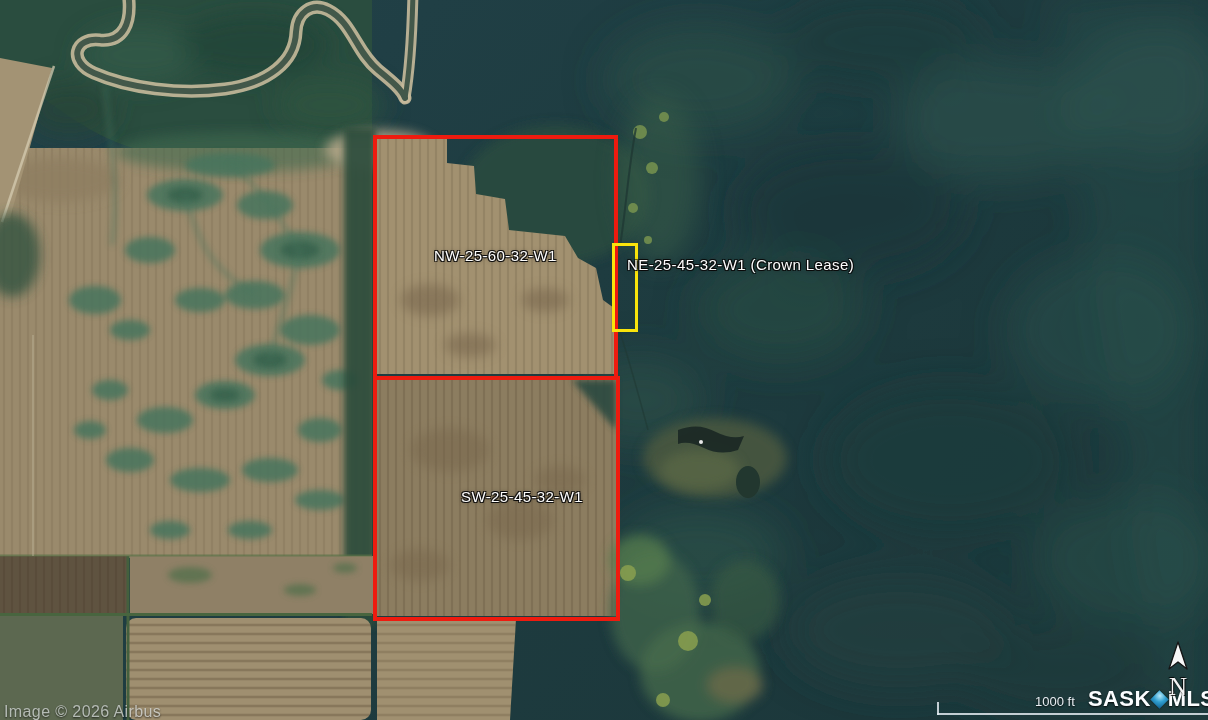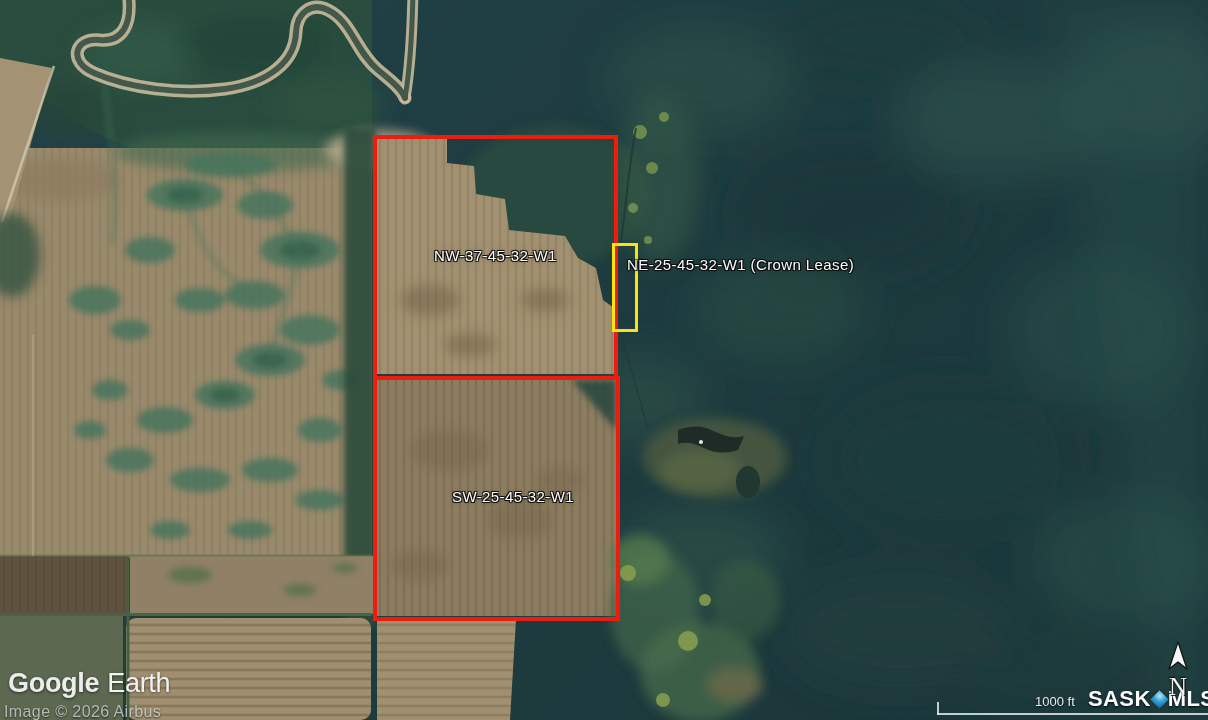--- a/index.html
+++ b/index.html
@@ -21,21 +21,21 @@
 
   .parcel-label{
     position:absolute;color:var(--label-white,#fdfdfd);font-size:15px;letter-spacing:.4px;
     white-space:nowrap;
     text-shadow:-1px -1px 0 rgba(10,10,10,.9),1px -1px 0 rgba(10,10,10,.9),
                 -1px 1px 0 rgba(10,10,10,.9),1px 1px 0 rgba(10,10,10,.9),
                  0 0 4px rgba(0,0,0,.55);
   }
   #label-nw{left:434px;top:247px;}
   #label-ne{left:627px;top:256px;}
-  #label-sw{left:424px;top:488px;padding-left:28px;}
+  #label-sw{left:433px;top:488px;padding-left:28px;}
 
   
   #ge-logo{left:8px;top:668px;color:#ececec;font-size:27px;letter-spacing:-.3px;
     text-shadow:0 1px 3px rgba(0,0,0,.55);}
   #ge-logo .g{font-weight:600;}
   #ge-logo .e{font-weight:400;margin-left:8px;color:#f2f2f2;}
   #copyright{left:4px;top:703px;font-size:16px;color:#d7dbdb;opacity:.72;
     letter-spacing:.4px;text-shadow:0 1px 2px rgba(0,0,0,.9);}
 
   
@@ -235,27 +235,24 @@
         <circle cx="648" cy="240" r="4"></circle>
     </g>
     <path d="M620,246 C626,210 628,170 636,128" stroke="#1f3833" stroke-width="2" fill="none" opacity=".8"></path>
     <path d="M620,332 C632,370 640,400 648,430" stroke="#1f3833" stroke-width="1.5" fill="none" opacity=".6"></path>
   </svg>
 
   <div id="parcel-nw" class="parcel"></div>
   <div id="parcel-sw" class="parcel"></div>
   <div id="lease-rect"></div>
 
-  <div id="label-nw" class="parcel-label">NW-37-45-32-W1</div>
+  <div id="label-nw" class="parcel-label">NW-25-60-32-W1</div>
   <div id="label-sw" class="parcel-label">SW-25-45-32-W1</div>
   <div id="label-ne" class="parcel-label">NE-25-45-32-W1 (Crown Lease)</div>
 
-  <div id="ge-logo" class="abs">
-    <span class="g">Google</span><span class="e">Earth</span>
-  </div>
   <div id="copyright" class="abs">Image © 2026 Airbus</div>
 
   <div id="scale-tick" class="abs"></div>
   <div id="scale-line" class="abs"></div>
   <div id="scale-label" class="abs">1000 ft</div>
 
   <div id="saskmls" class="abs">
     <span class="word">SASK</span>
     <span class="diamond"></span>
     <span class="word">MLS</span>

